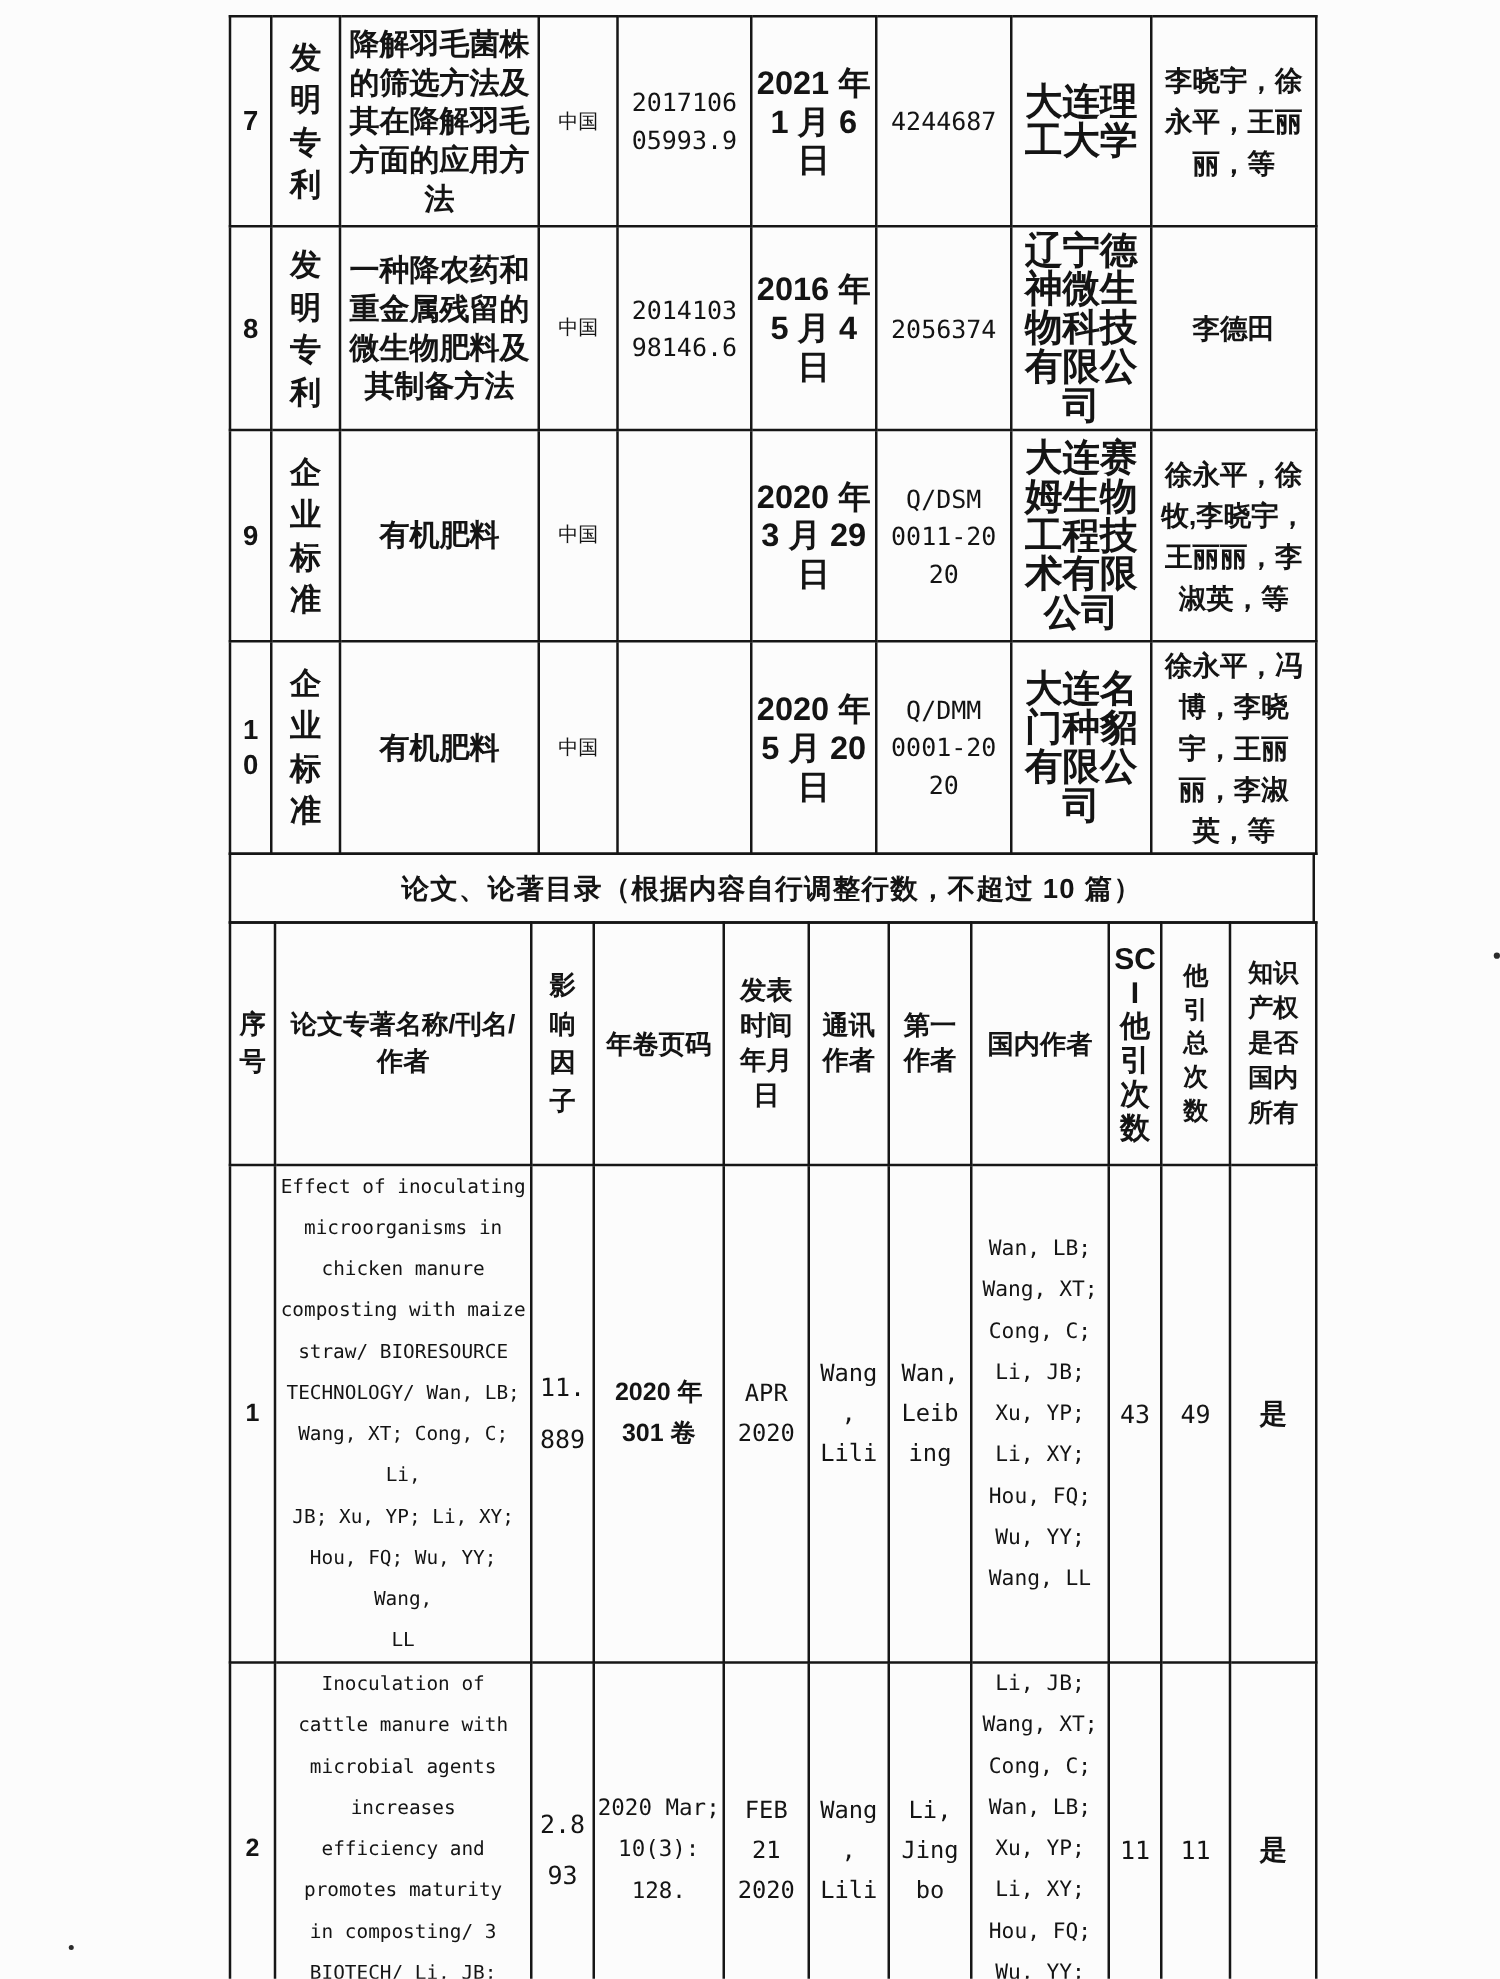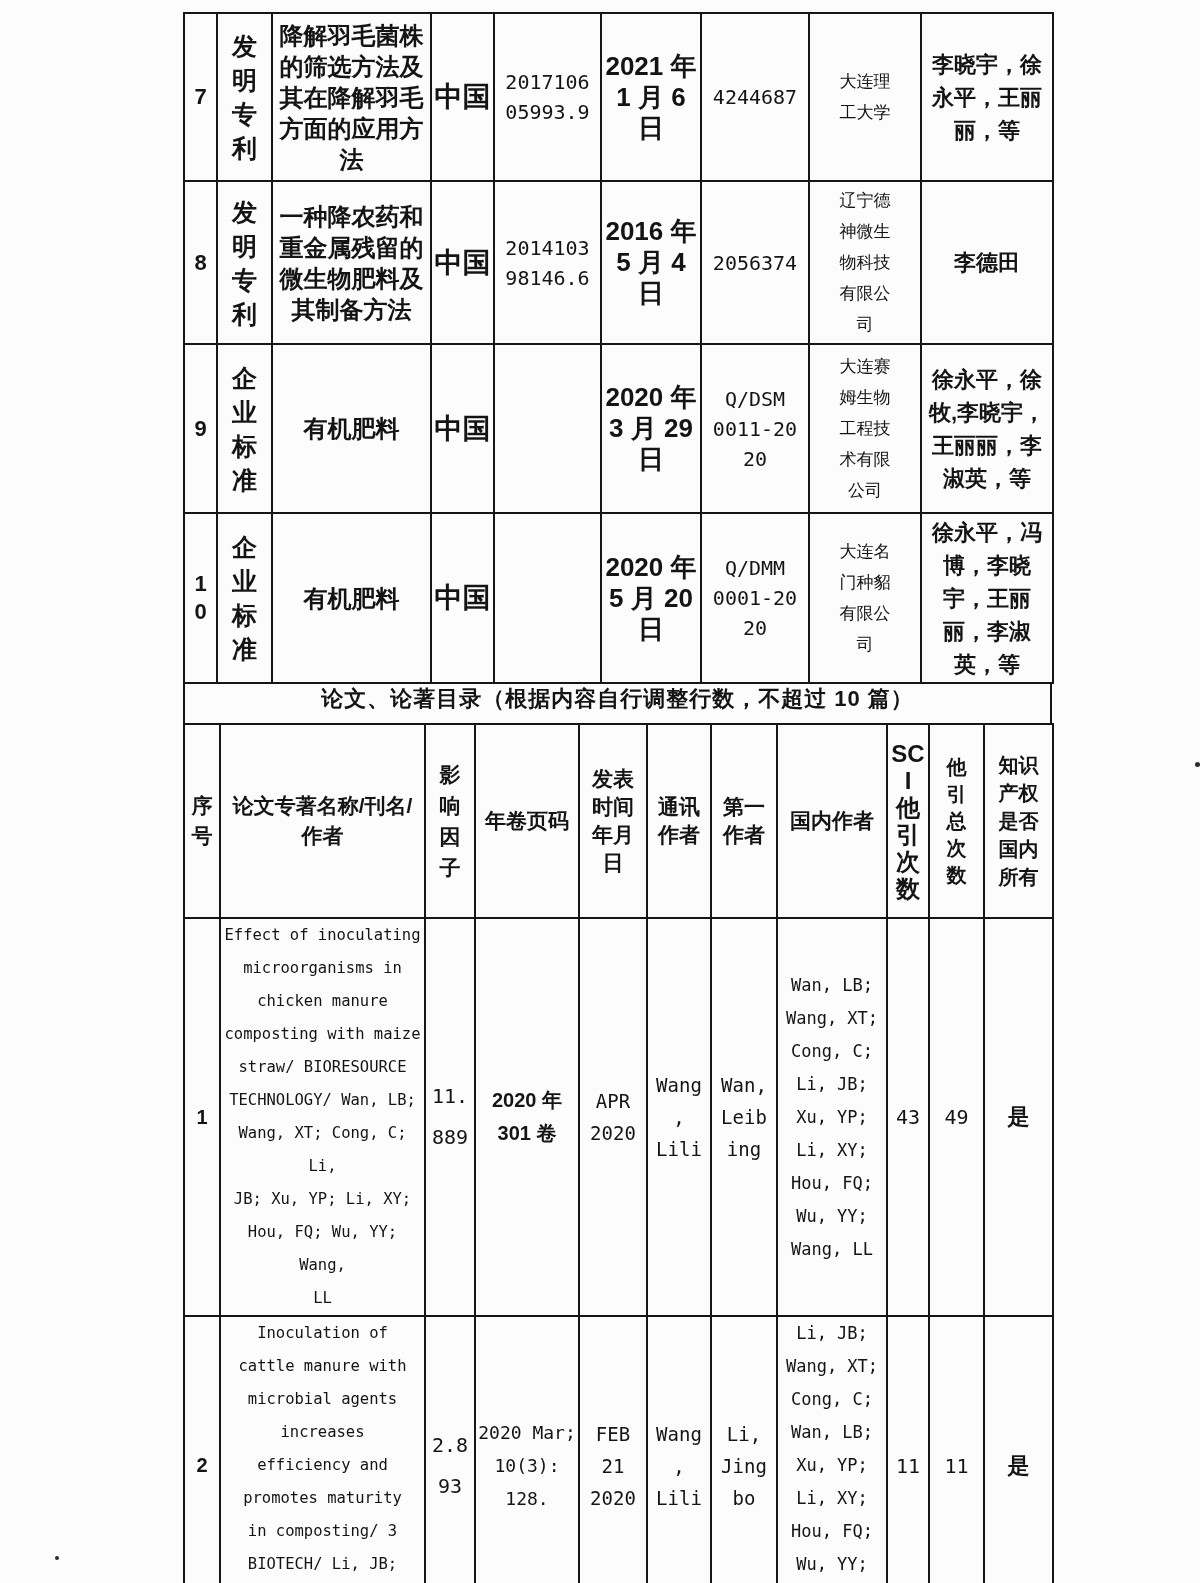--- a/index.html
+++ b/index.html
@@ -18,31 +18,31 @@
     box-sizing:border-box;
   }
   
   .pt-r7 td{height:168px;}
   .pt-r8 td{height:163px;}
   .pt-r9 td{height:169px;}
   .pt-r10 td{height:170px;}
   .c-no   {font-size:22px;line-height:28px;font-weight:600;}
   .c-type {font-size:25px;line-height:34px;font-weight:600;}
   .c-title{font-size:24px;line-height:31px;font-weight:600;}
-  .c-ctry {font-size:28px;font-weight:700;}
+  .c-ctry {font-size:16px;font-weight:400;}
   .c-pnum {font-family:"DejaVu Sans Mono",monospace;font-size:20px;line-height:30px;font-weight:500;}
   .c-pdate{font-size:26px;line-height:31px;font-weight:600;}
   .c-cert {font-family:"DejaVu Sans Mono",monospace;font-size:20px;line-height:30px;font-weight:500;}
-  .c-org  {font-size:17px;line-height:31px;font-weight:400;}
+  .c-org  {font-size:30px;line-height:31px;font-weight:700;}
   .c-auth {font-size:22px;line-height:33px;font-weight:600;}
   
   .banner{
-    box-sizing:border-box;width:869px;height:43px;margin-top:-2px;
+    box-sizing:border-box;width:869px;height:57px;margin-top:-2px;
     border:2px solid #161616;
-    display:flex;justify-content:center;
+    display:flex;align-items:center;justify-content:center;
     font-size:22px;font-weight:700;letter-spacing:1px;
   }
   
   .paper{margin-top:-2px;}
   .pp-h td{height:194px;font-weight:700;}
   .pp-r1 td{height:337px;}
   .pp-r2 td{height:298px;}
   .h-no    {font-size:21px;line-height:30px;}
   .h-title {font-size:21px;line-height:30px;}
   .h-impact{font-size:21px;line-height:31px;}

